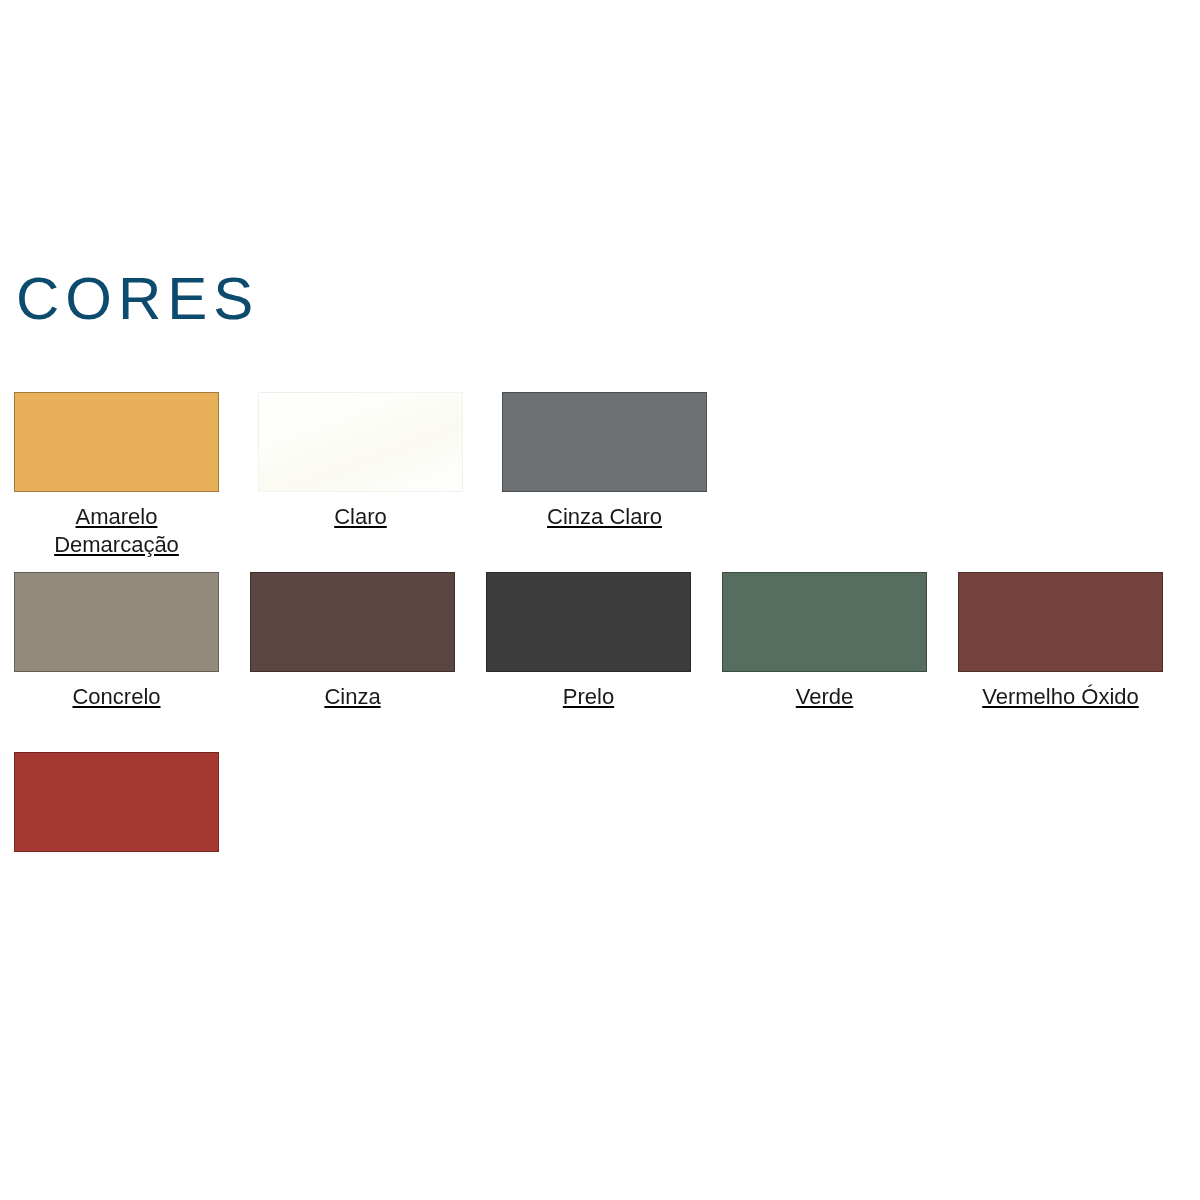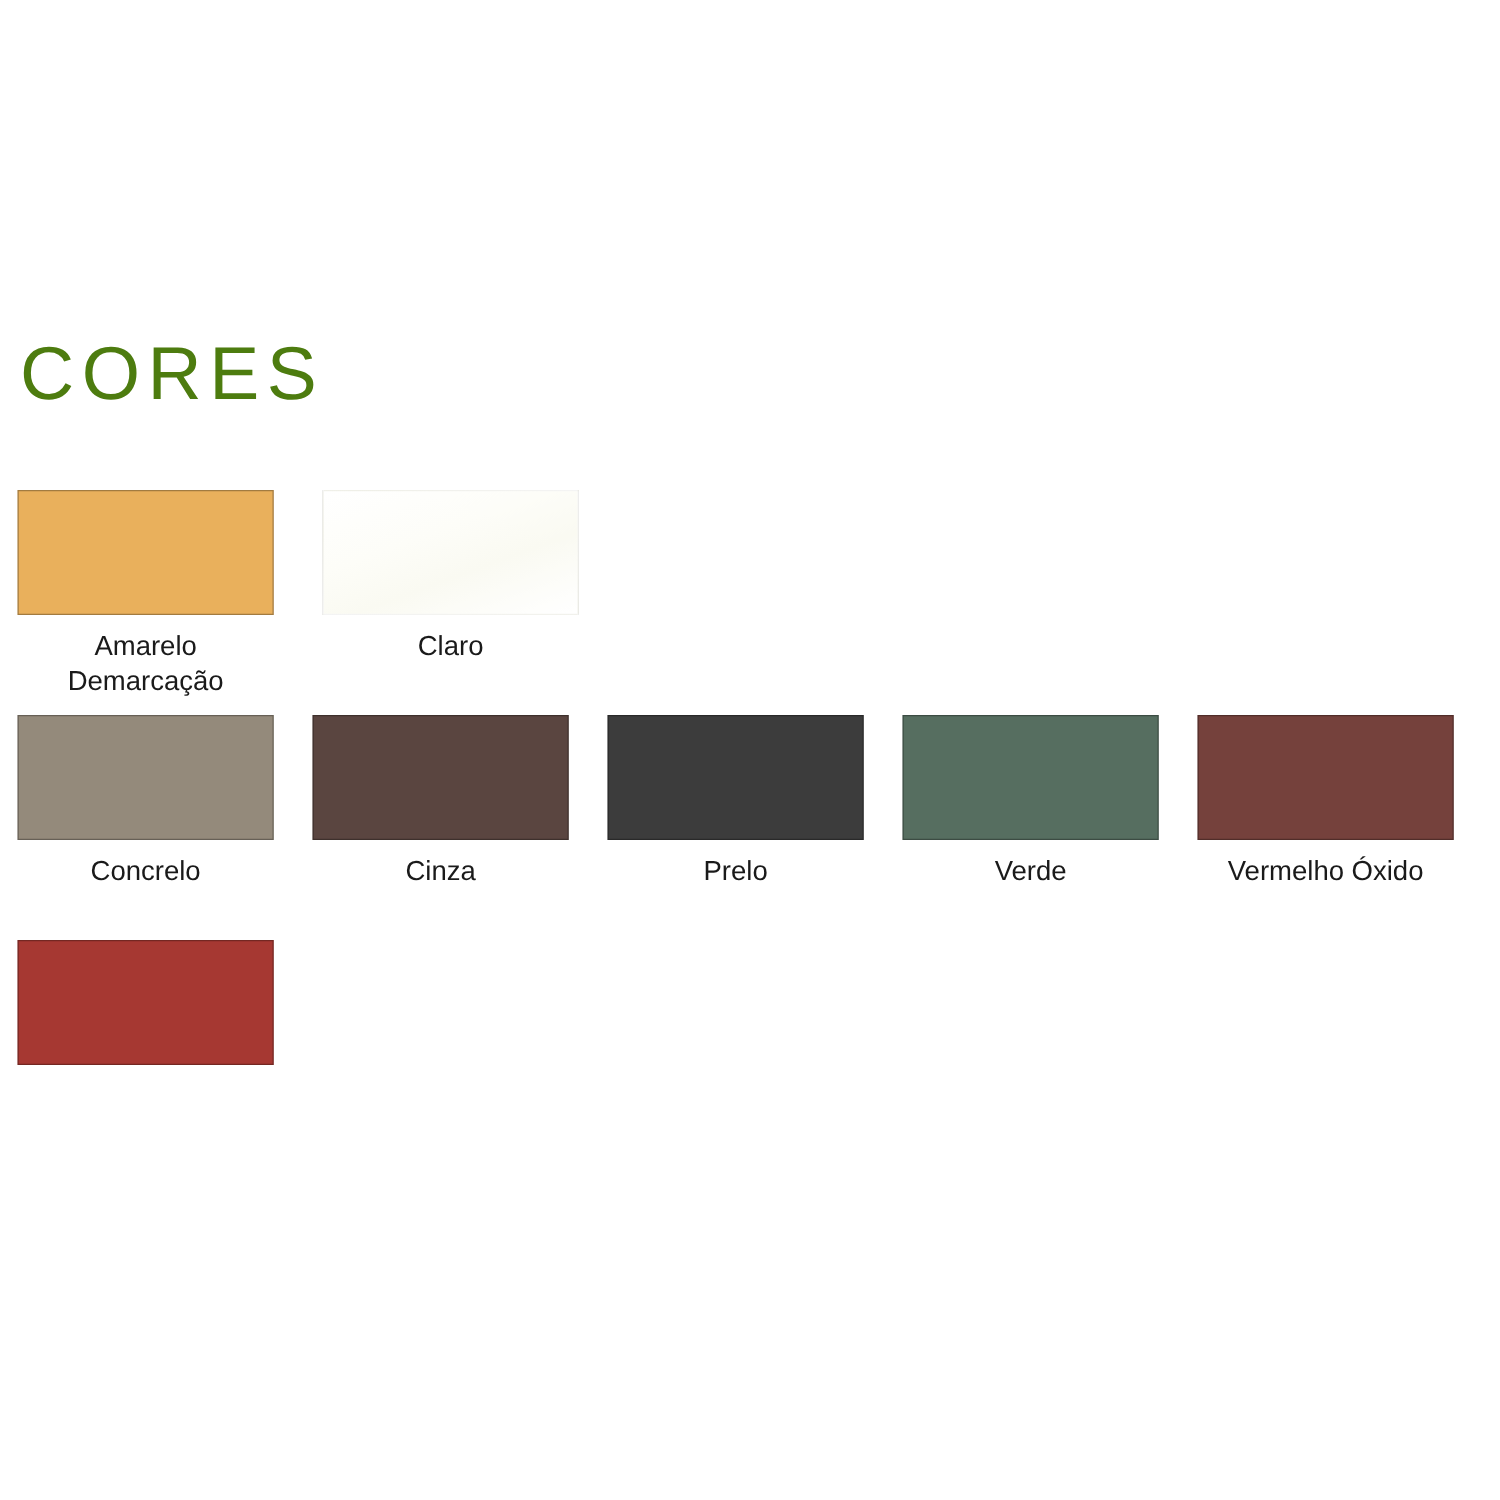--- a/index.html
+++ b/index.html
@@ -34,20 +34,21 @@
     white-space: nowrap;
     -webkit-font-smoothing: antialiased;
   }
 
   
   .grid {
     position: absolute;
     left: 14px;
     top: 392px;
     width: 1180px;
+    text-decoration: underline;
   }
 
   .row {
     display: flex;
     flex-direction: row;
     align-items: flex-start;
     height: 180px;
   }
 
   .cell {
@@ -84,32 +85,36 @@
     line-height: 28px;
     color: #1a1a1a;
     font-weight: 400;
   }
 </style>
 </head>
 <body style="background: rgb(255, 255, 255);">
 
 <div class="page" style="background: rgb(255, 255, 255);">
 
-  <div class="title" style="color: #4d7c0f;">CORES</div>
+  <div class="title" style="color: #0c4a6e;">CORES</div>
 
   <div class="grid">
 
     <div class="row">
       <div class="cell">
         <div class="swatch" style="background: rgb(233, 176, 92);"></div>
         <div class="caption">Amarelo Demarcação</div>
       </div>
       <div class="cell">
         <div class="swatch pale"></div>
         <div class="caption">Claro</div>
+      </div>
+      <div class="cell">
+        <div class="swatch" style="background: rgb(110, 113, 116);"></div>
+        <div class="caption">Cinza Claro</div>
       </div>
     </div>
 
     <div class="row">
       <div class="cell">
         <div class="swatch" style="background: rgb(148, 138, 123);"></div>
         <div class="caption">Concrelo</div>
       </div>
       <div class="cell">
         <div class="swatch" style="background: rgb(90, 69, 64);"></div>

